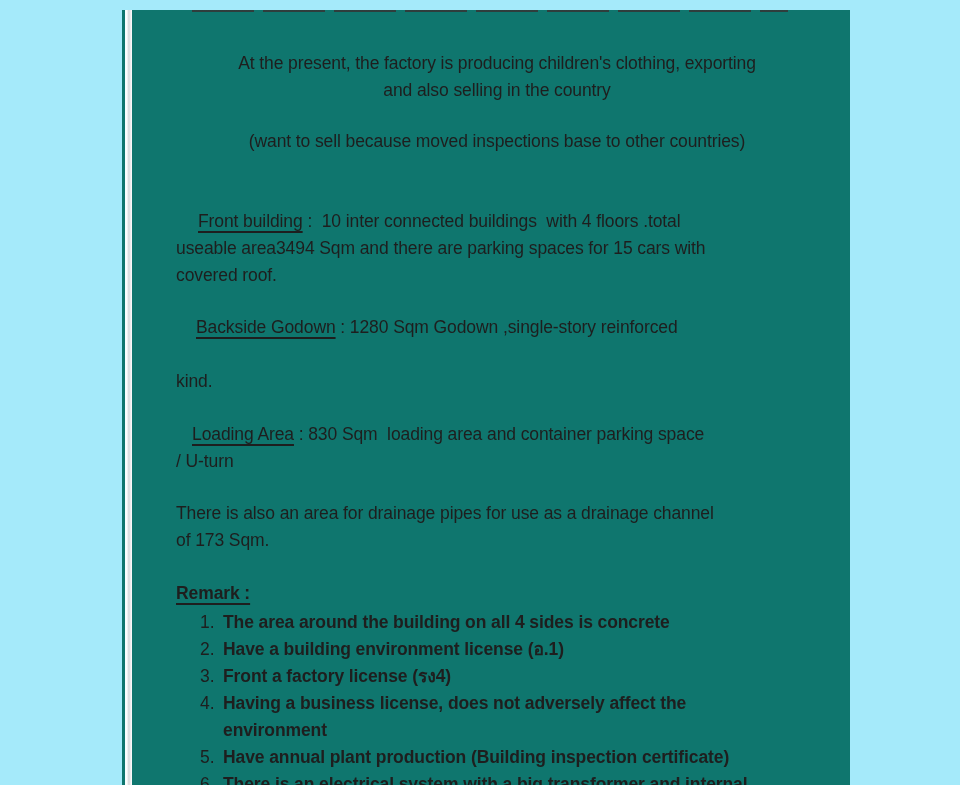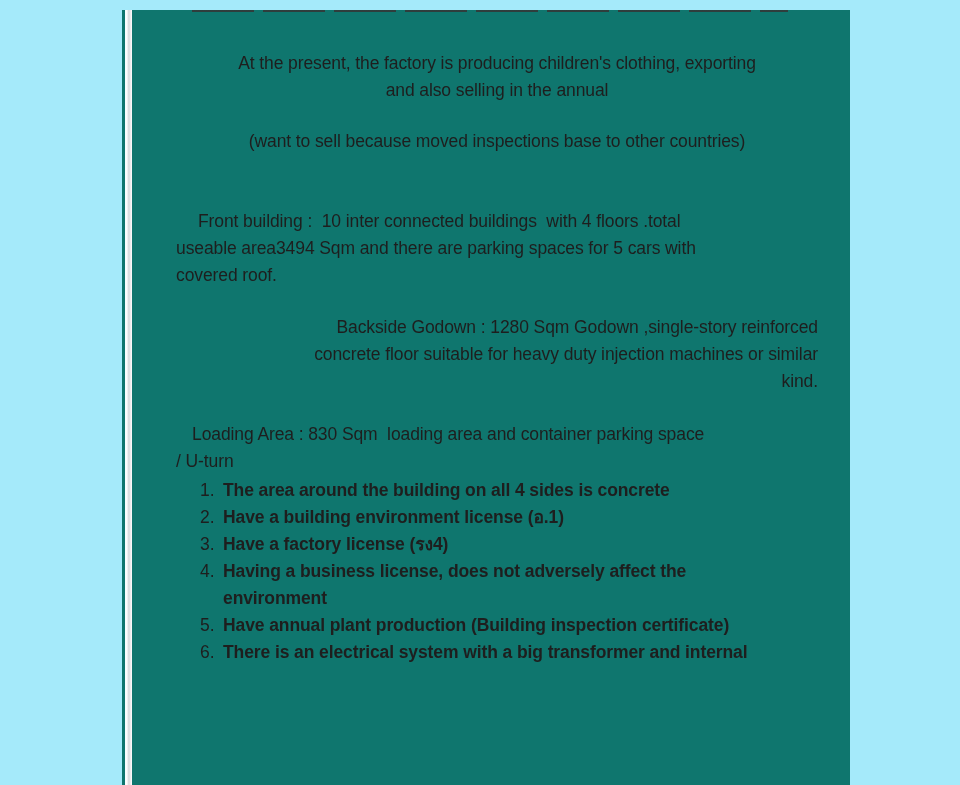--- a/index.html
+++ b/index.html
@@ -63,28 +63,29 @@
     color: #1e1e1e;
     letter-spacing: -0.1px;
   }
   .content p {
     margin: 0;
     white-space: pre-wrap;
   }
   .center { text-align: center; }
   .note { margin-top: 24px !important; }
   .front { margin-top: 53px !important; text-indent: 22px; }
-  .backside { margin-top: 25px !important; text-indent: 20px; text-align: right; }
+  .backside { margin-top: 25px !important; text-indent: 20px; }
   .loading { margin-top: 26px !important; text-indent: 16px; }
   .drain { margin-top: 25px !important; }
   .remark-heading {
     margin-top: 26px !important;
     font-weight: bold;
   }
   .u {
+    text-decoration: underline;
     text-decoration-thickness: 1.6px;
     text-underline-offset: 4px;
   }
   .remark-list {
     margin-top: 2px;
     padding-left: 24px;
   }
   .list-row {
     display: flex;
     align-items: flex-start;
@@ -101,36 +102,38 @@
 </head>
 <body>
 
 <div class="page">
   <div class="paper">
     <div class="edge-line"></div>
     <div class="top-cutoff"></div>
 
     <div class="content">
 
-      <p class="center"><span>At the present, the factory is producing children's clothing, exporting</span><br><span>and also selling in the annual</span></p>
+      <p class="center"><span>At the present, the factory is producing children's clothing, exporting</span><br><span>and also selling in the country</span></p>
 
       <p class="center note"><span>(want to sell because moved inspections base to other countries)</span></p>
 
-      <p class="front"><span class="u">Front building</span><span> :  10 inter connected buildings  with 4 floors .total</span><br><span>useable area3494 Sqm and there are parking spaces for 5 cars with</span><br><span>covered roof.</span></p>
+      <p class="front"><span class="u">Front building</span><span> :  10 inter connected buildings  with 4 floors .total</span><br><span>useable area3494 Sqm and there are parking spaces for 15 cars with</span><br><span>covered roof.</span></p>
 
-      <p class="backside"><span class="u">Backside Godown</span><span> : 1280 Sqm Godown ,single-story reinforced</span><br><span>concrete floor suitable for heavy duty injection machines or similar</span><br><span>kind.</span></p>
+      <p class="backside"><span class="u">Backside Godown</span><span> : 1280 Sqm Godown ,single-story reinforced</span><br><br><span>kind.</span></p>
 
       <p class="loading"><span class="u">Loading Area</span><span> : 830 Sqm  loading area and container parking space</span><br><span>/ U-turn</span></p>
 
+      <p class="drain"><span>There is also an area for drainage pipes for use as a drainage channel</span><br><span>of 173 Sqm.</span></p>
 
+      <p class="remark-heading"><span class="u">Remark :</span></p>
 
       <div class="remark-list">
           <div class="list-row"><span class="num">1.</span><span class="txt">The area around the building on all 4 sides is concrete</span></div>
           <div class="list-row"><span class="num">2.</span><span class="txt">Have a building environment license (อ.1)</span></div>
-          <div class="list-row"><span class="num">3.</span><span class="txt">Have a factory license (รง4)</span></div>
+          <div class="list-row"><span class="num">3.</span><span class="txt">Front a factory license (รง4)</span></div>
           <div class="list-row"><span class="num">4.</span><span class="txt">Having a business license, does not adversely affect the<br>environment</span></div>
           <div class="list-row"><span class="num">5.</span><span class="txt">Have annual plant production (Building inspection certificate)</span></div>
           <div class="list-row"><span class="num">6.</span><span class="txt">There is an electrical system with a big transformer and internal</span></div>
         </div>
 
     </div>
 
     <div class="bottom-cutoff"></div>
   </div>
 </div>

